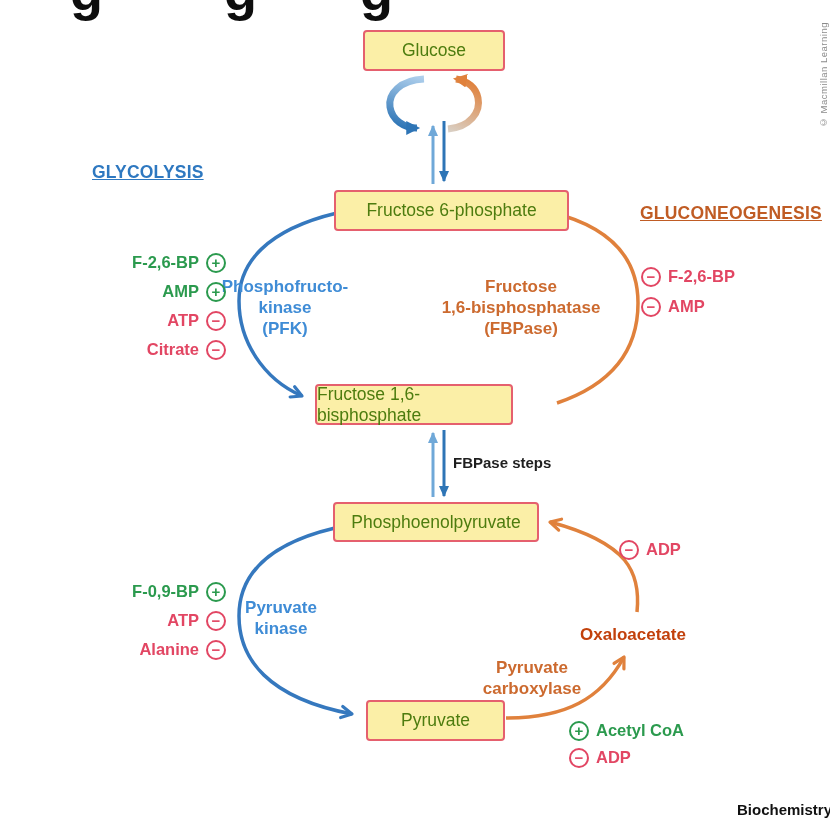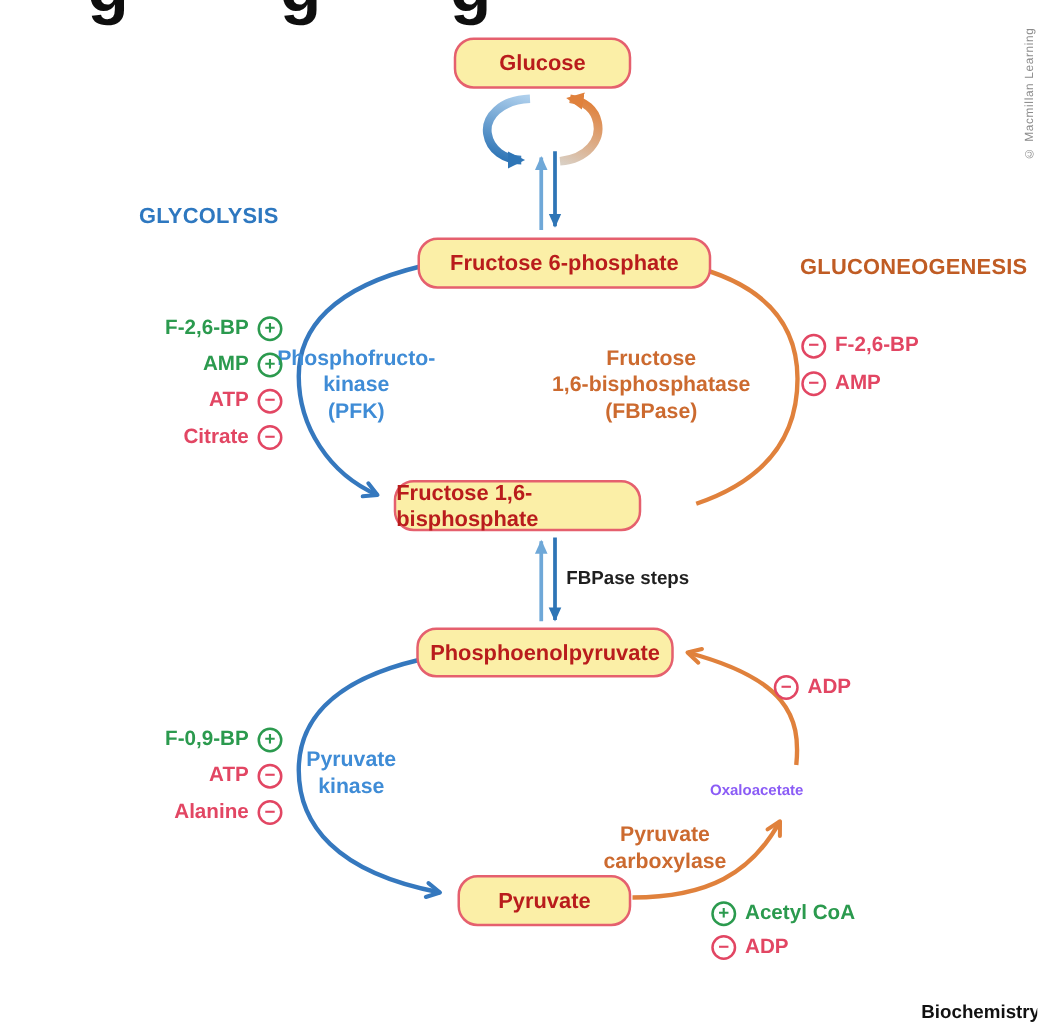--- a/index.html
+++ b/index.html
@@ -3,29 +3,29 @@
 <meta charset="utf-8">
 <style>
   html,body{margin:0;padding:0;background:#fff;}
   .canvas{position:relative;width:830px;height:820px;overflow:hidden;background:#fff;
           font-family:"Liberation Sans",sans-serif;}
   svg.arrows{position:absolute;left:0;top:0;z-index:1;}
   .title-glyph{position:absolute;top:-40px;font-size:54px;font-weight:bold;color:#0e0e0e;z-index:2;}
   .watermark{position:absolute;right:1px;top:22px;writing-mode:vertical-rl;transform:rotate(180deg);
              font-size:9.5px;color:#8b8b8b;letter-spacing:.5px;z-index:2;}
   .mbox{position:absolute;z-index:3;display:flex;align-items:center;justify-content:center;
-        background:#FBEFA7;border:2.5px solid #E5606E;border-radius:16px;
-        font-weight:bold;font-size:17.5px;color:#b91c1c;box-sizing:border-box;}
-  .section-label{position:absolute;z-index:3;font-weight:bold;font-size:17.5px;letter-spacing:.2px;text-align:center;}
+        background:#FBEFA7;border:2.5px solid #E5606E;border-radius:4px;
+        font-weight:normal;font-size:17.5px;color:#4d7c0f;box-sizing:border-box;}
+  .section-label{position:absolute;z-index:3;font-weight:bold;font-size:17.5px;letter-spacing:.2px;text-align:left;text-decoration:underline;}
   .blue-txt{color:#2E78C0;}
   .orange-txt{color:#C05C24;margin-top:40px;}
   .enzyme{position:absolute;z-index:3;font-weight:bold;font-size:17px;line-height:21px;text-align:center;}
   .enzyme.blue{color:#3F8CD6;}
   .enzyme.orange{color:#CC6A2F;}
-  .plain-label{position:absolute;z-index:3;font-weight:bold;font-size:12px;color:#8b5cf6;text-align:left;}
+  .plain-label{position:absolute;z-index:3;font-weight:bold;font-size:17px;color:#c2410c;text-align:center;}
   .steps-note{position:absolute;z-index:3;font-weight:600;font-size:15px;color:#1f1f1f;}
   .reg-col{position:absolute;z-index:3;display:flex;flex-direction:column;}
   .reg-row{display:flex;align-items:center;gap:7px;height:21px;font-weight:bold;font-size:16.5px;}
   .reg-row.right-align{justify-content:flex-end;}
   .green{color:#2B9A4E;}
   .red{color:#E24663;}
   .sign-circle{width:16px;height:16px;border-radius:50%;border:2px solid;flex:0 0 auto;
                display:flex;align-items:center;justify-content:center;font-size:15px;font-weight:bold;line-height:1;}
   .sign-circle.green{border-color:#2B9A4E;color:#2B9A4E;}
   .sign-circle.red{border-color:#E24663;color:#E24663;}

